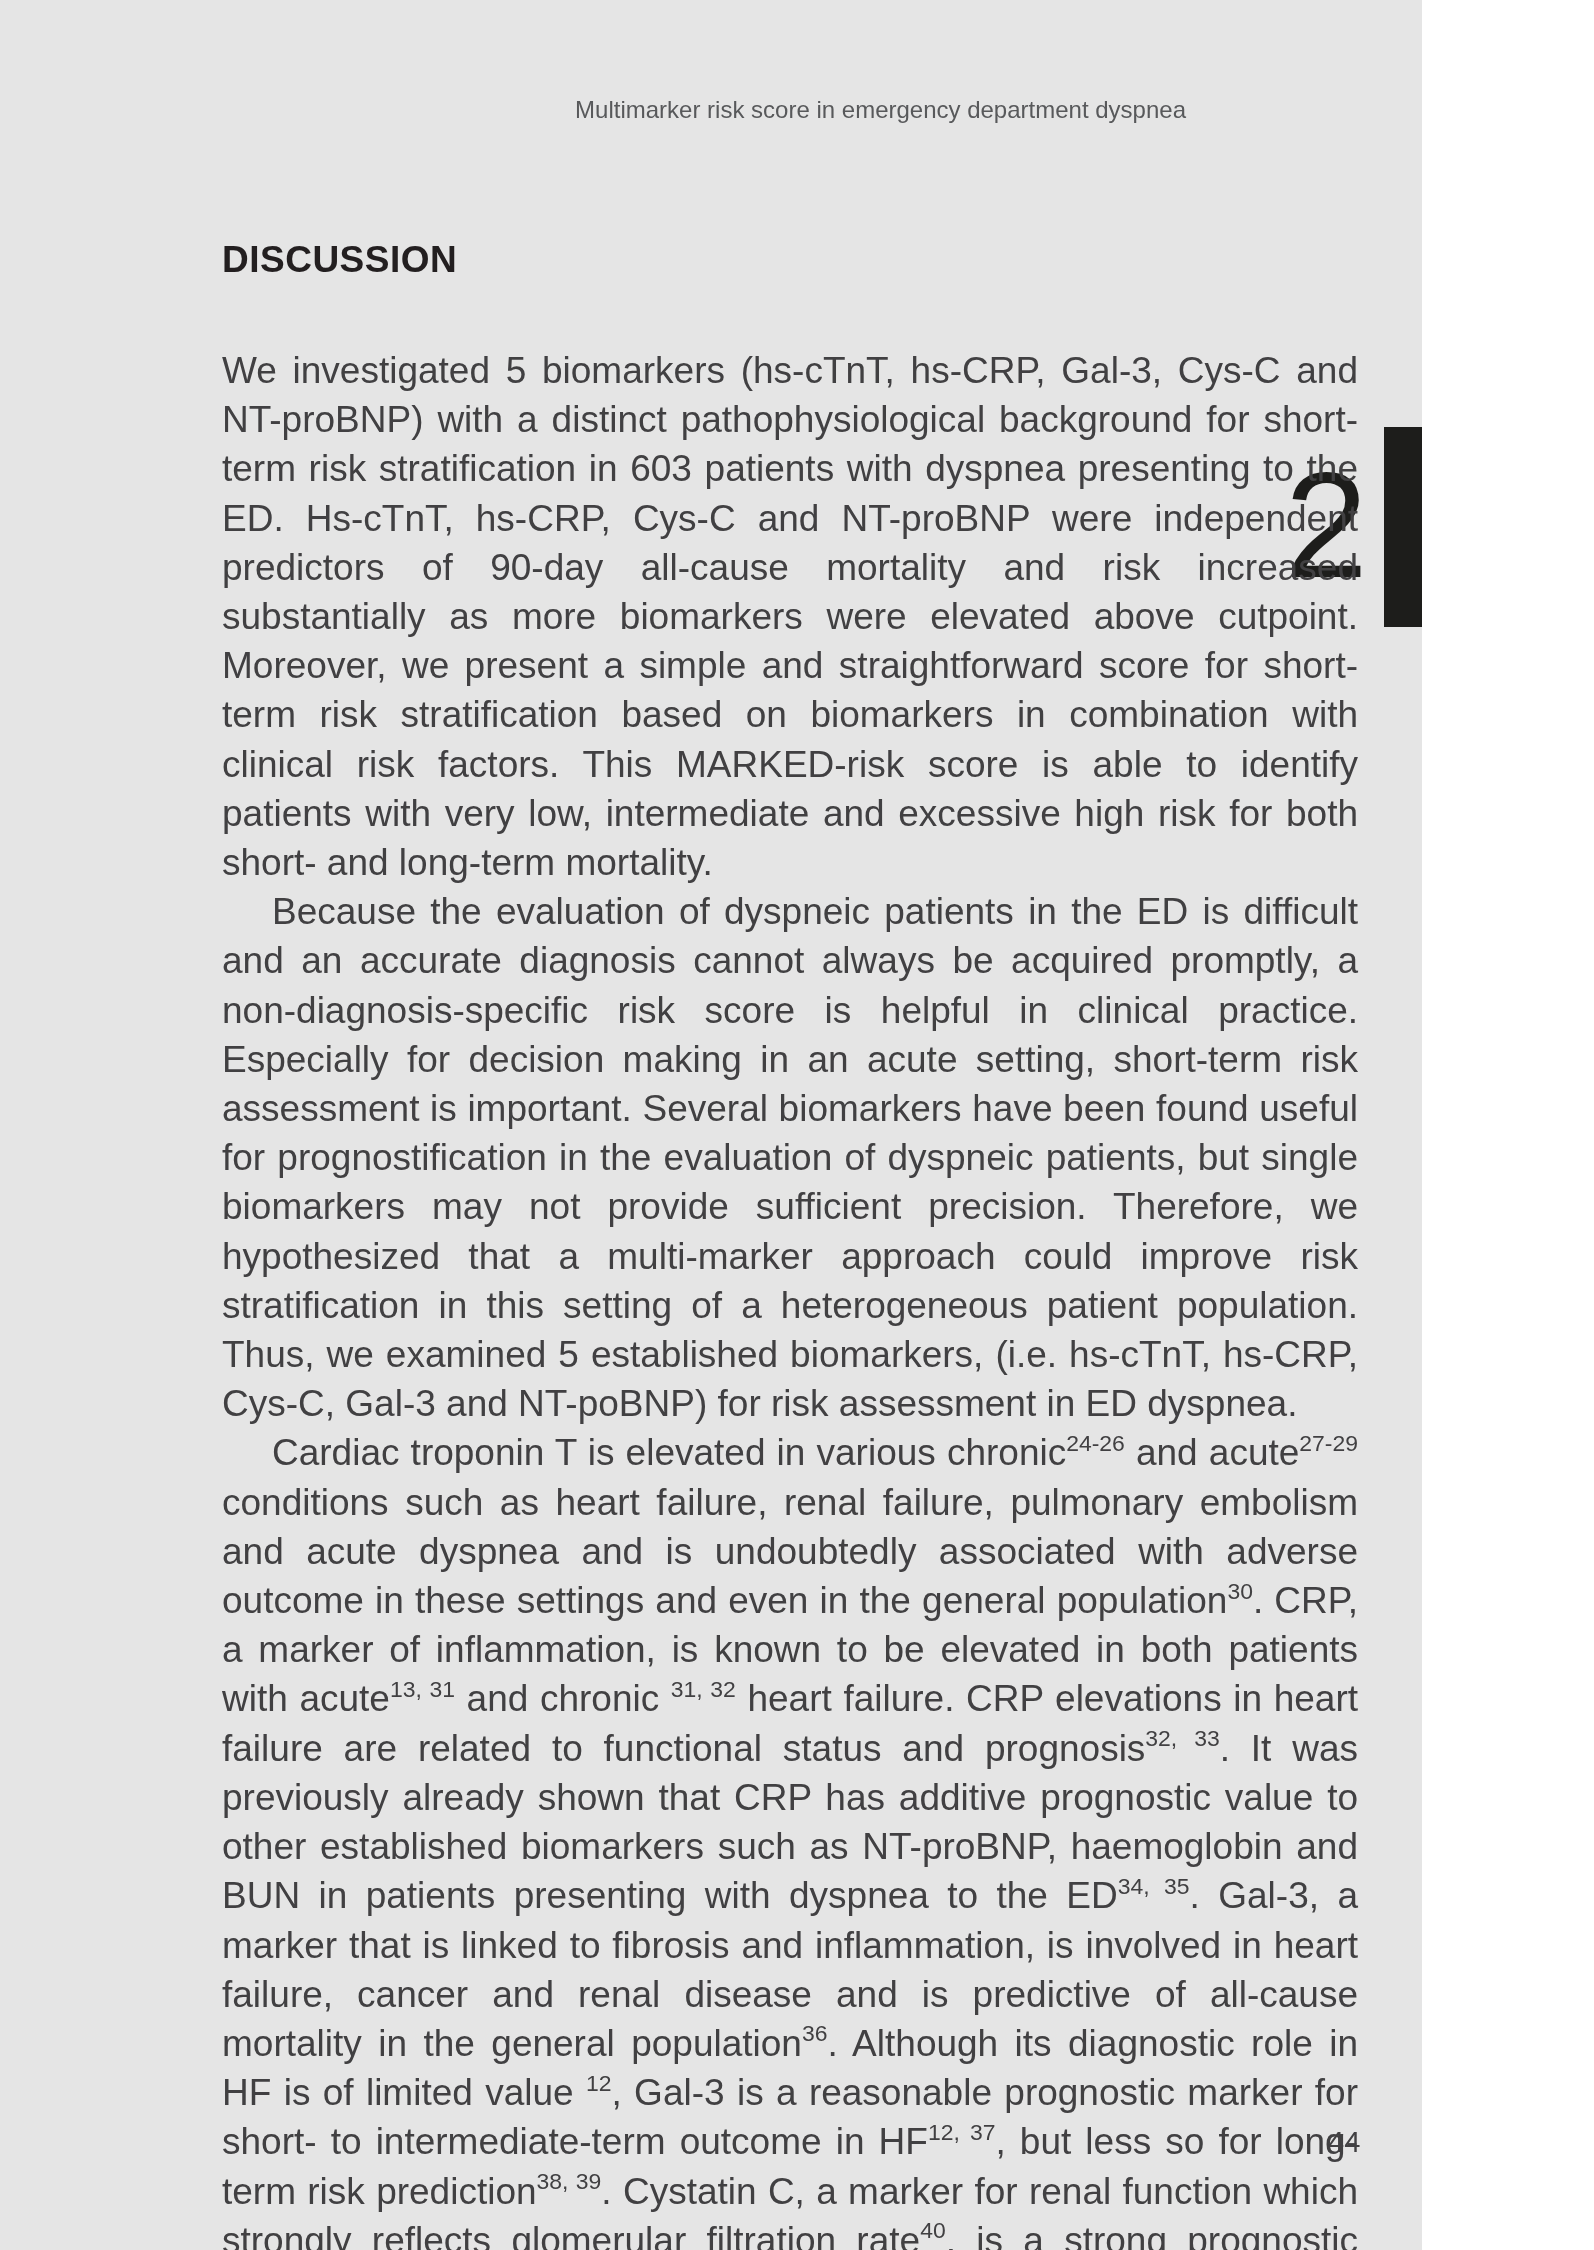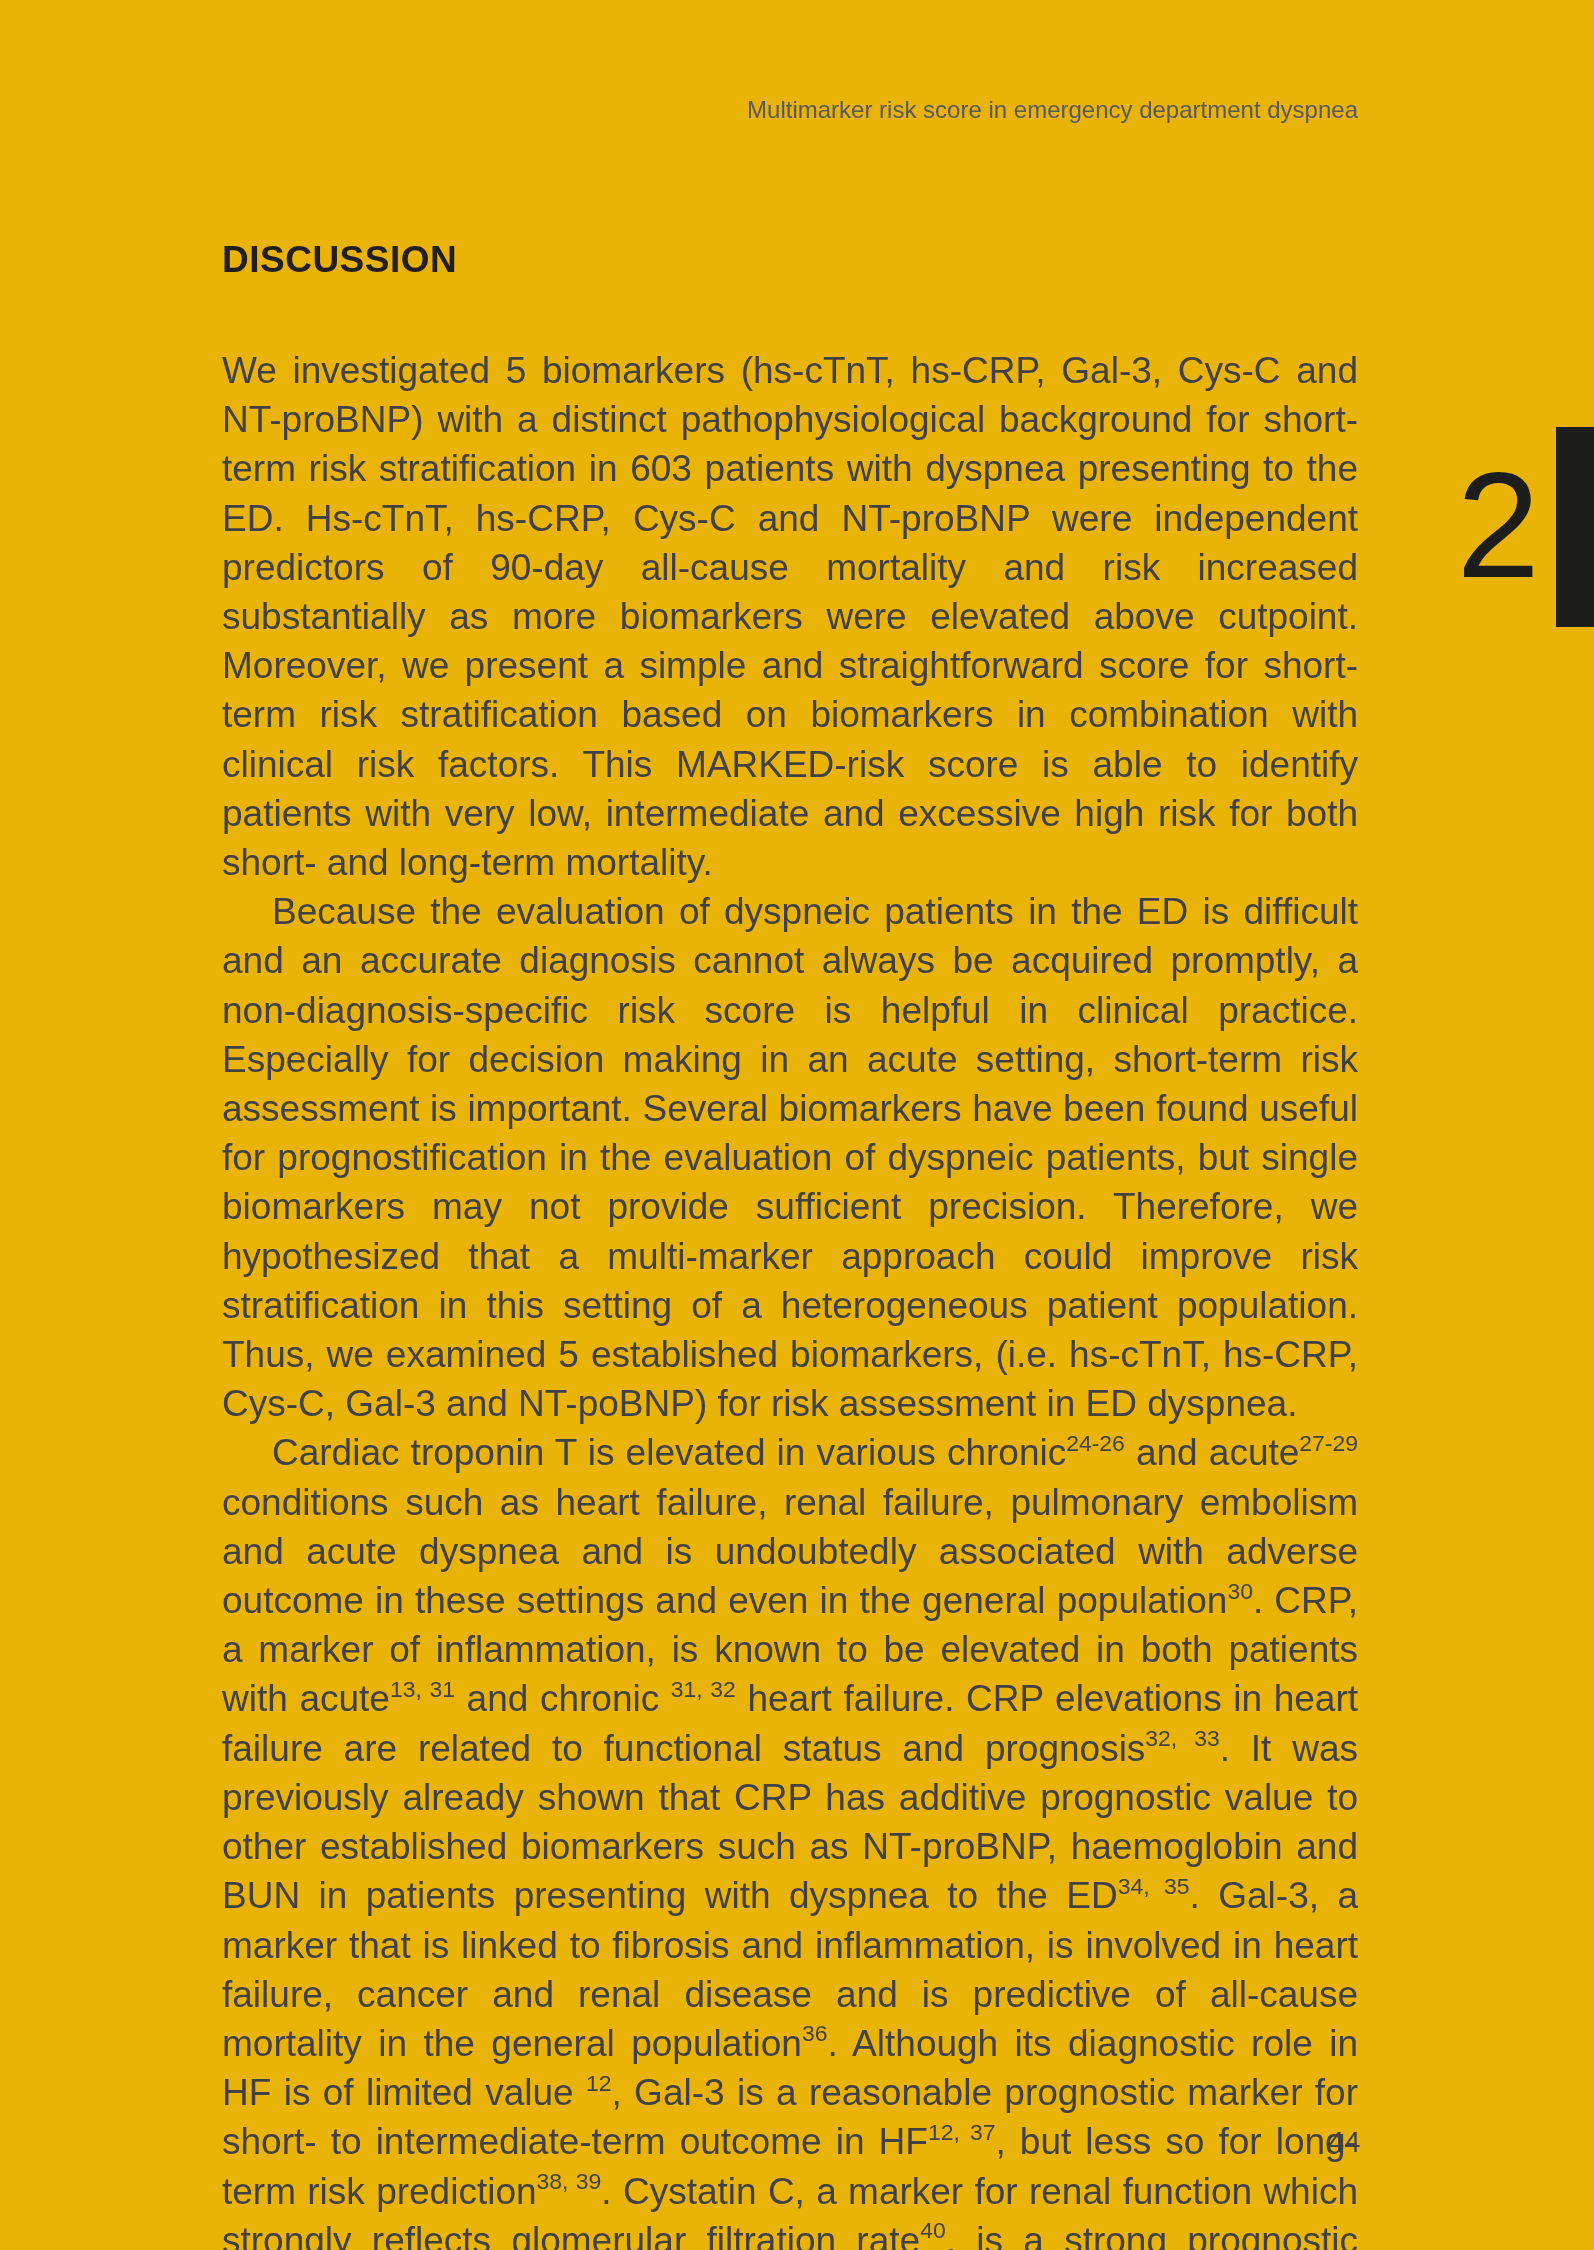--- a/index.html
+++ b/index.html
@@ -2,23 +2,23 @@
 <html><head>
 <meta charset="utf-8">
 <style>
   html, body {
     margin: 0;
     padding: 0;
     background: #ffffff;
   }
   .page {
     position: relative;
-    width: 1594px;
+    width: 1422px;
     height: 2250px;
-    background: #eab308;
+    background: #e5e5e5;
     overflow: hidden;
     font-family: "Liberation Sans", "DejaVu Sans", sans-serif;
   }
   .running-header {
     position: absolute;
     top: 94px;
     right: 236px;
     font-size: 24px;
     line-height: 32px;
     color: #58595b;

